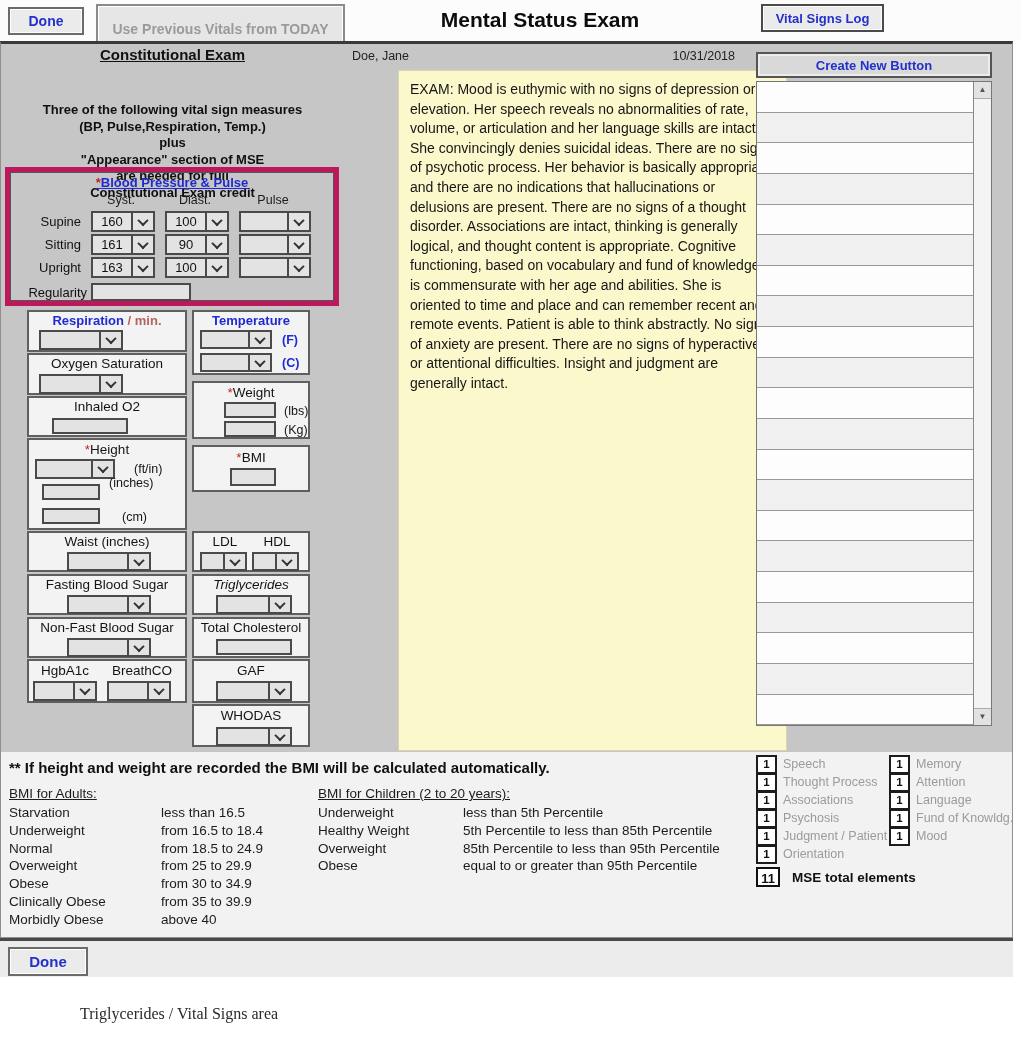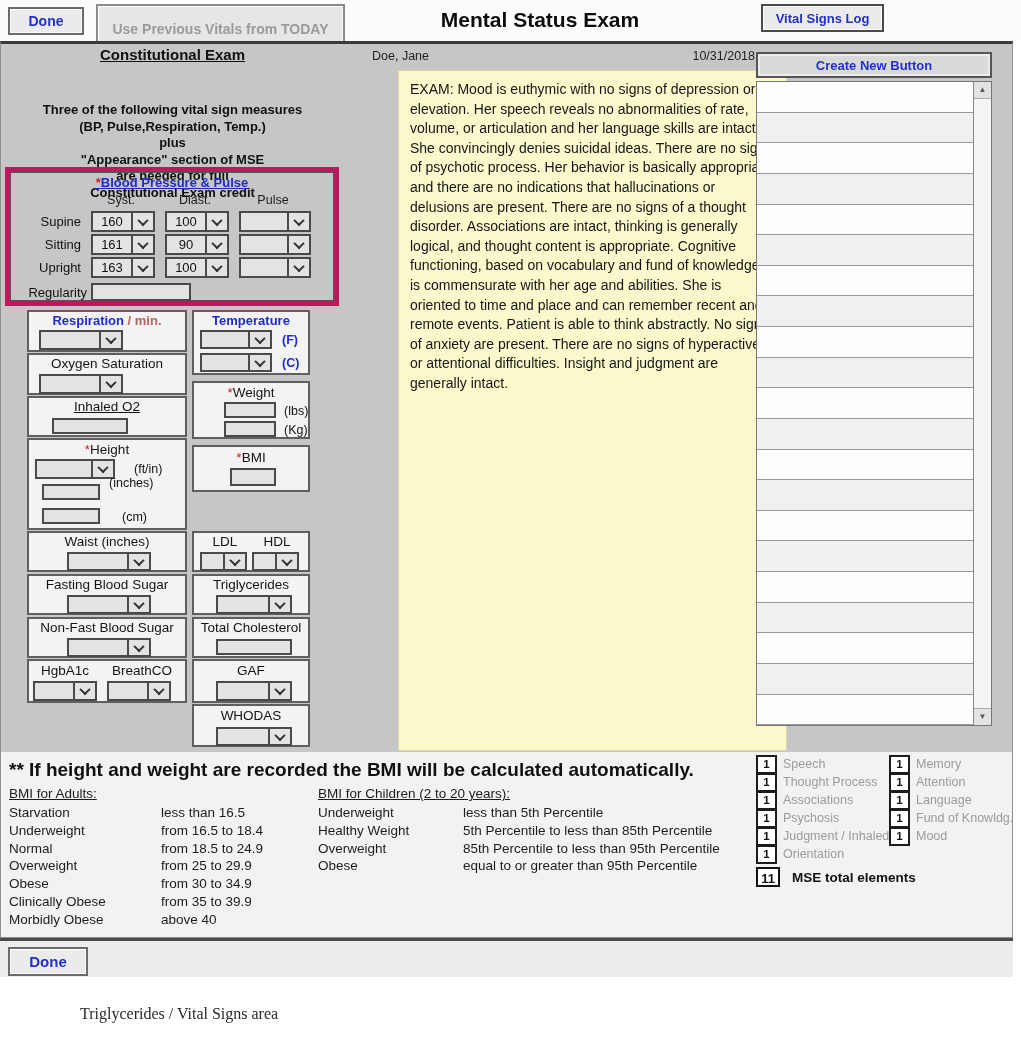--- a/index.html
+++ b/index.html
@@ -46,21 +46,21 @@
   .flabel{position:absolute;left:0;width:100%;text-align:center;font-size:13.5px;color:#141414;white-space:nowrap;}
   .flabel.blue{color:#1f2ad4;font-weight:bold;font-size:13px;}
   .unit{position:absolute;font-size:12.5px;color:#141414;}
   .unit.blue{color:#1f2ad4;font-weight:bold;}
   .ast{color:#c42222;}
   .minsuffix{color:#b4645f;font-weight:bold;}
 
   
   #exam-area{background:#fbf8cc;border:1px solid #d9d6a8;padding:9px 11px;font-size:14px;
              line-height:19.6px;color:#161616;overflow:hidden;margin-left:48px;}
-  .pat-hdr{font-size:12.5px;color:#222;margin-left:20px;}
+  .pat-hdr{font-size:12.5px;color:#222;}
 
   
   #create-btn{background:#d9d9d9;border:2px solid #555;box-shadow:inset 0 0 0 2px #ececec;
               color:#2230cc;font-weight:bold;font-size:13px;display:flex;align-items:center;justify-content:center;cursor:pointer;}
   #empty-list{background:#fff;border:1px solid #777;}
   #erows{position:absolute;left:0;top:0;bottom:0;right:17px;display:flex;flex-direction:column;}
   .erow{flex:1;border-bottom:1px solid #999;}
   .erow:nth-child(odd){background:#fdfdfd;}
   .erow:nth-child(even){background:#f0f0f0;}
   #scrollbar{position:absolute;right:0;top:0;bottom:0;width:17px;background:#f4f4f4;border-left:1px solid #888;}
@@ -73,21 +73,21 @@
   .mse-item{position:absolute;height:17px;}
   .mse-box{position:absolute;left:0;top:0;width:17px;height:15px;border:2px solid #1c1c1c;background:#fff;
            font-size:11.5px;font-weight:bold;text-align:center;line-height:15px;color:#111;}
   .mse-label{position:absolute;left:27px;top:2px;font-size:12.5px;color:#9b9b9b;white-space:nowrap;}
   #mse-total-box{width:24px;height:20px;border:2px solid #111;background:#fff;font-size:13px;
                  font-weight:bold;text-align:center;line-height:20px;}
   #mse-total-label{font-size:13.5px;font-weight:bold;color:#111;}
 
   
   #bottom-strip{background:#f2f2f2;}
-  .bmi-note{font-weight:bold;font-size:19px;color:#101010;}
+  .bmi-note{font-weight:bold;font-size:15px;color:#101010;}
   .bmi-head{font-size:13.5px;text-decoration:underline;color:#1c1c1c;}
   .bmi-row{height:17.8px;font-size:13.5px;color:#1c1c1c;white-space:nowrap;}
   .bmi-label{display:inline-block;}
   #bottombar{background:#ececec;border-top:3px solid #4a4a4a;}
   #caption{font-family:"Liberation Serif",serif;font-size:16px;color:#2a2a2a;}
 </style>
 </head>
 <body>
 
 <div id="canvas">
@@ -179,21 +179,21 @@
 
   <div class="fbox" style="left:27px;top:353px;width:160px;height:42px;">
     <div class="flabel" style="top:1px;">Oxygen Saturation</div>
     <div class="combo" style="position:absolute;left:10px;top:19px;width:84px;height:20px;">
       <span class="val"></span>
       <span class="dd"></span>
     </div>
   </div>
 
   <div class="fbox" style="left:27px;top:396px;width:160px;height:41px;">
-    <div class="flabel" style="top:1px;text-decoration:underline;">Inhaled O2</div>
+    <div class="flabel" style="top:1px;">Inhaled O2</div>
     <div class="field" style="position:absolute;left:23px;top:20px;width:76px;height:16px;"></div>
   </div>
 
   <div class="fbox" style="left:27px;top:438px;width:160px;height:92px;">
     <div class="flabel" style="top:2px;"><span class="ast">*</span><span>Height</span></div>
     <div class="combo" style="position:absolute;left:6px;top:19px;width:80px;height:20px;">
       <span class="val"></span>
       <span class="dd"></span>
     </div>
     <span class="unit" style="left:105px;top:22px;">(ft/in)</span>
@@ -274,21 +274,21 @@
     <div class="combo" style="position:absolute;left:6px;top:19px;width:47px;height:19px;">
       <span class="val"></span>
       <span class="dd"></span>
     </div>
     <div class="combo" style="position:absolute;left:58px;top:19px;width:47px;height:19px;">
       <span class="val"></span>
       <span class="dd"></span>
     </div>
   </div>
 
-  <div class="fbox" style="left:192px;top:574px;width:118px;height:41px;">
+  <div class="fbox" style="left:192px;top:574px;width:118px;height:41px;font-style:italic;">
     <div class="flabel" style="top:1px;">Triglycerides</div>
     <div class="combo" style="position:absolute;left:22px;top:19px;width:76px;height:19px;">
       <span class="val"></span>
       <span class="dd"></span>
     </div>
   </div>
 
   <div class="fbox" style="left:192px;top:617px;width:118px;height:41px;">
     <div class="flabel" style="top:1px;">Total Cholesterol</div>
     <div class="field" style="position:absolute;left:22px;top:20px;width:76px;height:16px;"></div>
@@ -360,21 +360,21 @@
         <div class="mse-item" style="left: 0px; top: 36px; width: 130px;">
           <div class="mse-box">1</div>
           <div class="mse-label">Associations</div>
         </div>
         <div class="mse-item" style="left: 0px; top: 54px; width: 130px;">
           <div class="mse-box">1</div>
           <div class="mse-label">Psychosis</div>
         </div>
         <div class="mse-item" style="left: 0px; top: 72px; width: 130px;">
           <div class="mse-box">1</div>
-          <div class="mse-label">Judgment / Inhaled</div>
+          <div class="mse-label">Judgment / Patient</div>
         </div>
         <div class="mse-item" style="left: 0px; top: 90px; width: 130px;">
           <div class="mse-box">1</div>
           <div class="mse-label">Orientation</div>
         </div>
       </div>
     <div id="mse-right" style="position:absolute;left:133px;top:0;">
         <div class="mse-item" style="left: 0px; top: 0px; width: 130px;">
           <div class="mse-box">1</div>
           <div class="mse-label">Memory</div>

